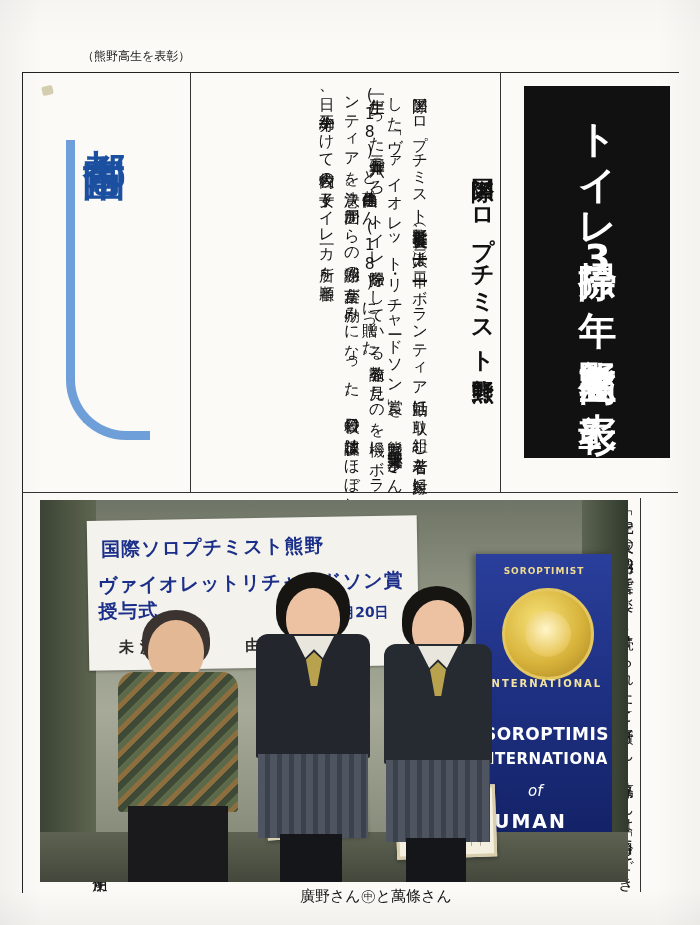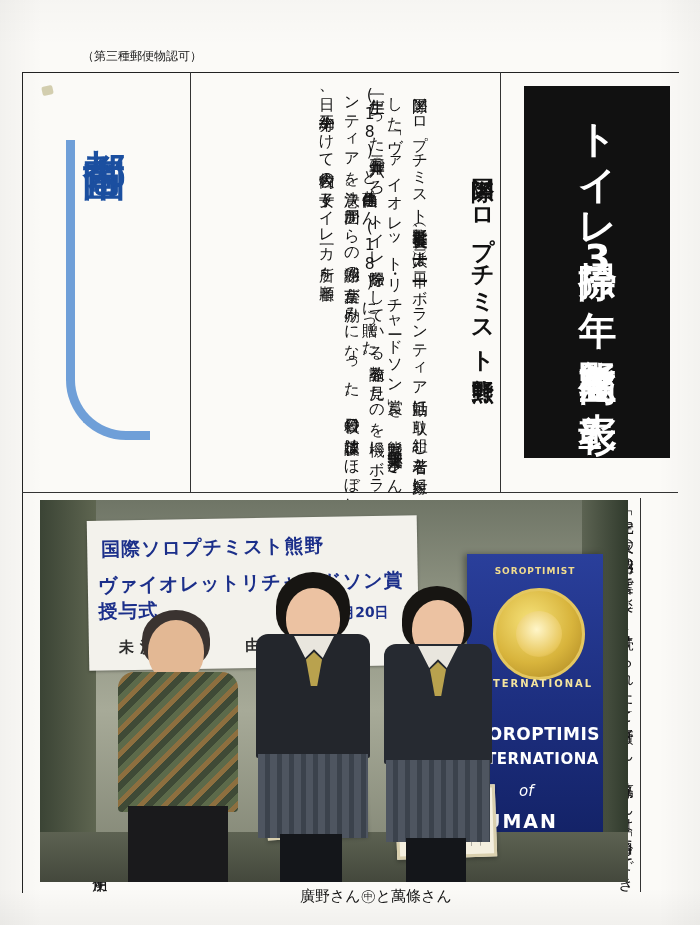--- a/index.html
+++ b/index.html
@@ -228,21 +228,21 @@
     position: absolute; left: 0; top: 0; width: 56px; height: 100%;
     background: linear-gradient(90deg,#3b4435 0%, #5e6550 100%);
   }
   .curtain-right {
     position: absolute; right: 0; top: 0; width: 46px; height: 100%;
     background: linear-gradient(270deg,#303a2c 0%, #5c6352 100%);
   }
 
   
   .flag {
-    position: absolute; right: 25px; top: 54px; width: 136px; height: 330px;
+    position: absolute; right: 16px; top: 54px; width: 136px; height: 330px;
     background: linear-gradient(180deg,#2a3f9b 0%, #1d2f80 45%, #101e5e 100%);
     box-shadow: -3px 0 6px rgba(0,0,0,.35);
   }
   .flag-emblem {
     position: absolute; left: 26px; top: 34px; width: 86px; height: 86px;
     border-radius: 50%;
     background: radial-gradient(circle at 40% 35%, #f6e27a 0%, #d8b43c 55%, #a8821f 100%);
     border: 3px solid #e4c760;
   }
   .flag-emblem-inner {
@@ -377,21 +377,21 @@
   .vline-b { left: 190px; top: 72px; height: 420px; }
   .vline-c { left: 640px; top: 498px; height: 394px; }
 </style>
 </head>
 <body>
 
 <div class="page">
 
   <div class="paper-grain"></div>
 
-  <div class="postal-mark">（第三種郵便物認可）</div>
+  <div class="postal-mark">（熊野高生を表彰）</div>
 
   <div class="frame"></div>
   <div class="rule-h sep-line-1"></div>
   <div class="rule-v vline-a"></div>
   <div class="rule-v vline-b"></div>
   <div class="rule-v vline-c"></div>
 
   <div class="toshiken">
     <div class="toshiken-hook"></div>
     <div class="toshiken-hook2"></div>

